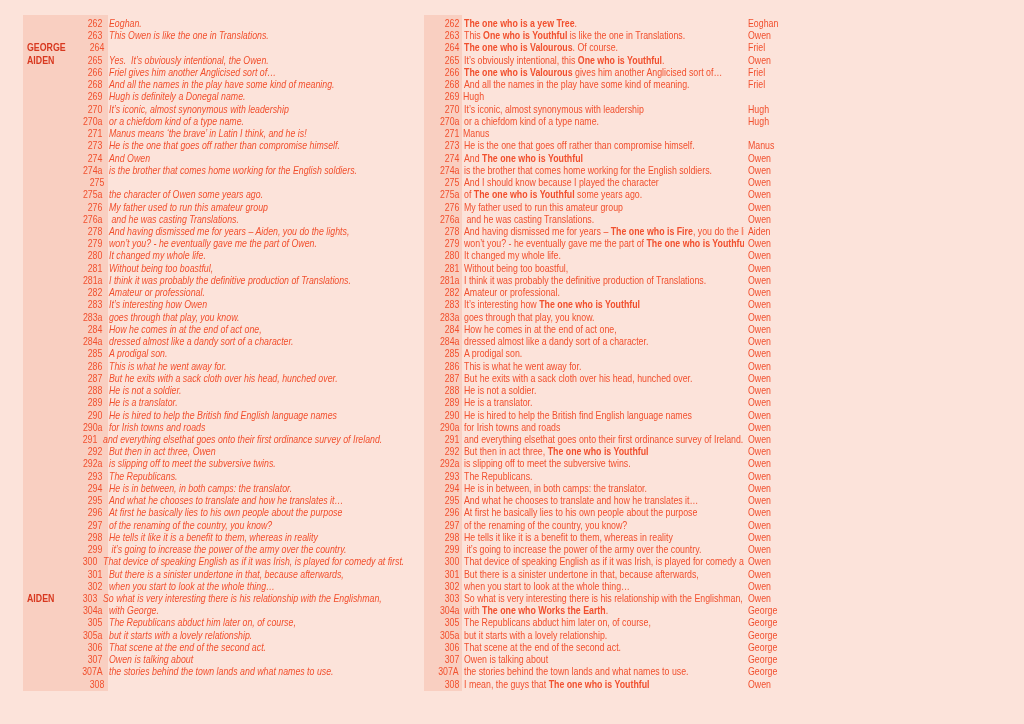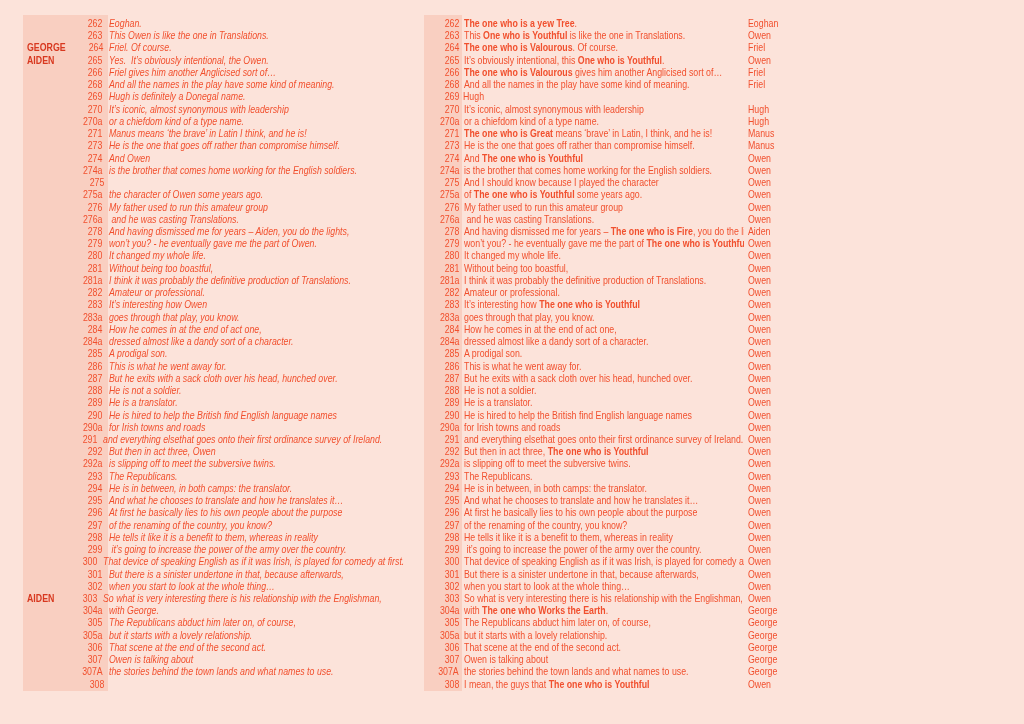--- a/index.html
+++ b/index.html
@@ -46,21 +46,20 @@
         <span class="cell txt"><span class="in">Eoghan.</span></span>
       </div>
       <div class="row">
         <span class="cell sp"><span class="in"></span></span>
         <span class="cell num"><span class="in">263</span></span>
         <span class="cell txt"><span class="in">This Owen is like the one in Translations.</span></span>
       </div>
       <div class="row">
         <span class="cell sp"><span class="in">GEORGE</span></span>
         <span class="cell num"><span class="in">264</span></span>
-        <span class="cell txt"><span class="in">Friel. Of course.</span></span>
       </div>
       <div class="row">
         <span class="cell sp"><span class="in">AIDEN</span></span>
         <span class="cell num"><span class="in">265</span></span>
         <span class="cell txt"><span class="in">Yes.  It’s obviously intentional, the Owen.</span></span>
       </div>
       <div class="row">
         <span class="cell sp"><span class="in"></span></span>
         <span class="cell num"><span class="in">266</span></span>
         <span class="cell txt"><span class="in">Friel gives him another Anglicised sort of…</span></span>
@@ -354,21 +353,20 @@
         <span class="cell txt"><span class="in"><span>It’s iconic, almost synonymous with leadership</span></span></span>
         <span class="cell ann"><span class="in">Hugh</span></span>
       </div>
       <div class="row">
         <span class="cell num"><span class="in">270a</span></span>
         <span class="cell txt"><span class="in"><span>or a chiefdom kind of a type name.</span></span></span>
         <span class="cell ann"><span class="in">Hugh</span></span>
       </div>
       <div class="row">
         <span class="cell num"><span class="in">271</span></span>
-        <span class="cell txt"><span class="in"><b>The one who is Great</b><span> means ‘brave’ in Latin, I think, and he is!</span></span></span>
         <span class="cell ann"><span class="in">Manus</span></span>
       </div>
       <div class="row">
         <span class="cell num"><span class="in">273</span></span>
         <span class="cell txt"><span class="in"><span>He is the one that goes off rather than compromise himself.</span></span></span>
         <span class="cell ann"><span class="in">Manus</span></span>
       </div>
       <div class="row">
         <span class="cell num"><span class="in">274</span></span>
         <span class="cell txt"><span class="in"><span>And </span><b>The one who is Youthful</b></span></span>

